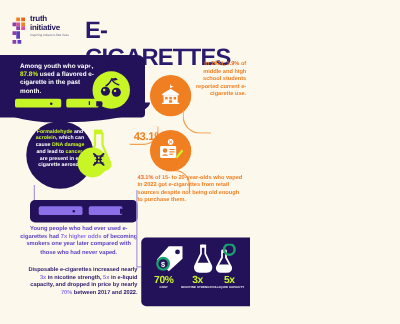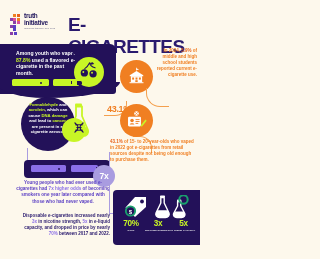--- a/index.html
+++ b/index.html
@@ -250,21 +250,20 @@
   <div class="chem-stem2"></div>
 
   <div class="banner2"></div>
   <div class="v2a">
       <span class="dot"></span>
     </div>
   <div class="v2b">
       <span class="tip"></span>
     </div>
 
-  <div class="badge7x">7x</div>
 
   <div class="txt7x">
     <span>Young people who had ever used e-cigarettes had </span><span class="hl">7x higher odds</span><span> of becoming smokers one year later compared with those who had never vaped.</span>
   </div>
 
   <div class="vline"></div>
   <div class="vline2"></div>
 
   <div class="panel"></div>
 

